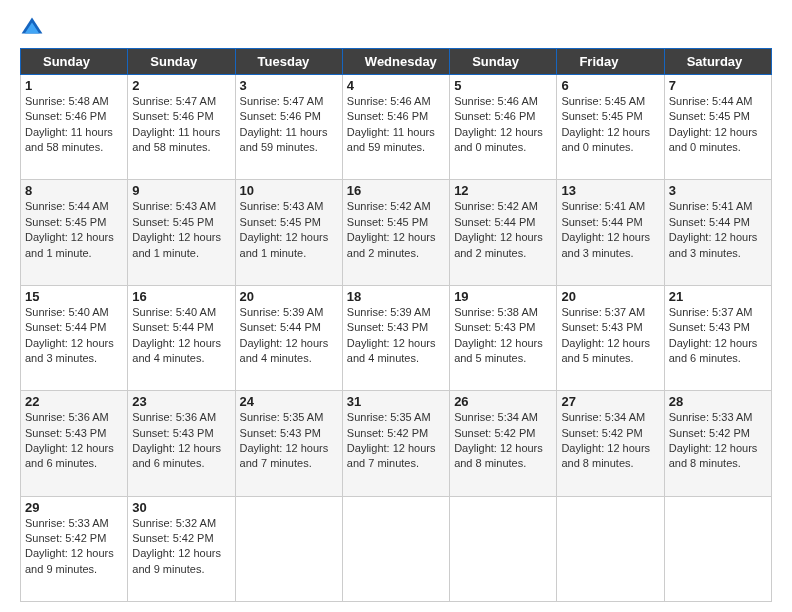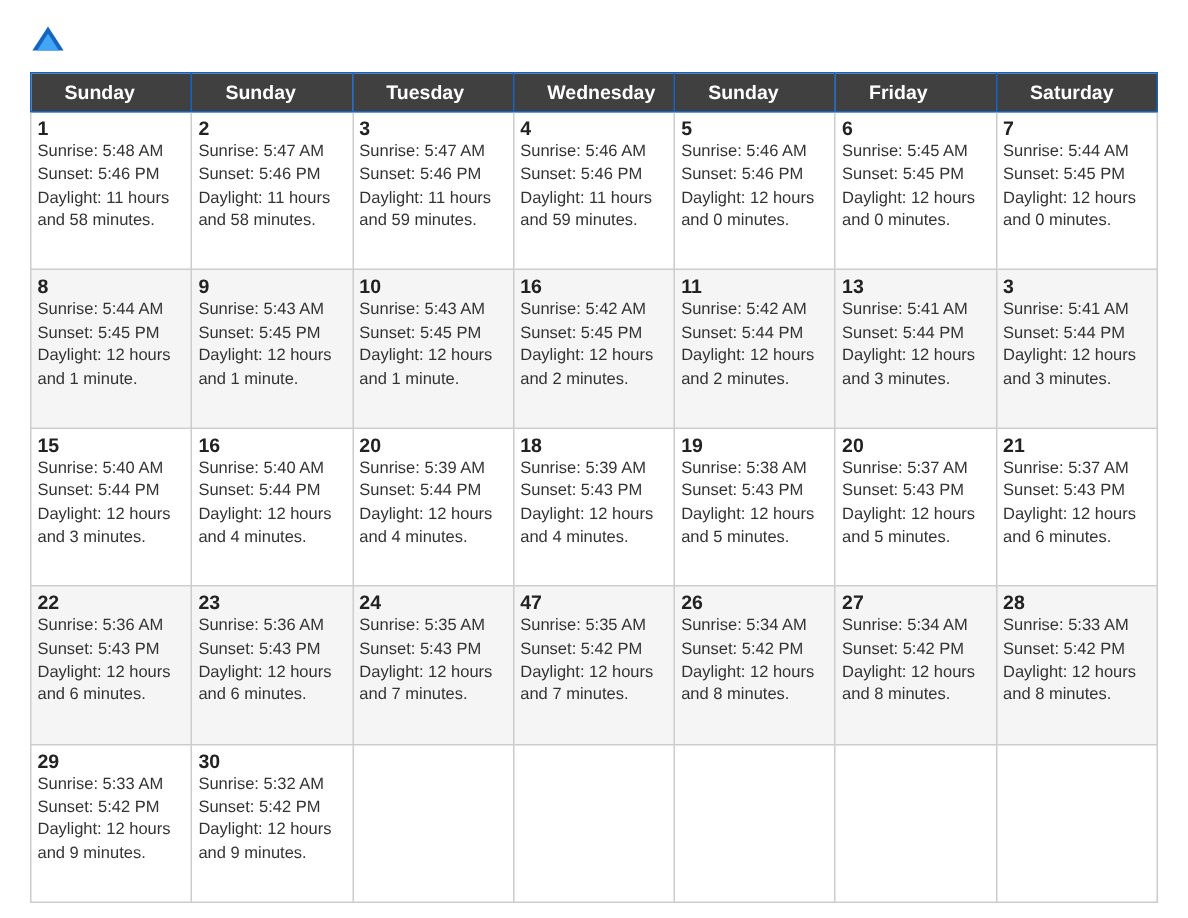--- a/index.html
+++ b/index.html
@@ -170,21 +170,21 @@
           </td>
           <td>
             <span class="day-num">10</span>
             <div class="day-info">Sunrise: 5:43 AM<br>Sunset: 5:45 PM<br>Daylight: 12 hours<br>and 1 minute.</div>
           </td>
           <td>
             <span class="day-num">16</span>
             <div class="day-info">Sunrise: 5:42 AM<br>Sunset: 5:45 PM<br>Daylight: 12 hours<br>and 2 minutes.</div>
           </td>
           <td>
-            <span class="day-num">11</span>
+            <span class="day-num">12</span>
             <div class="day-info">Sunrise: 5:42 AM<br>Sunset: 5:44 PM<br>Daylight: 12 hours<br>and 2 minutes.</div>
           </td>
           <td>
             <span class="day-num">13</span>
             <div class="day-info">Sunrise: 5:41 AM<br>Sunset: 5:44 PM<br>Daylight: 12 hours<br>and 3 minutes.</div>
           </td>
           <td>
             <span class="day-num">3</span>
             <div class="day-info">Sunrise: 5:41 AM<br>Sunset: 5:44 PM<br>Daylight: 12 hours<br>and 3 minutes.</div>
           </td>
@@ -226,21 +226,21 @@
           </td>
           <td>
             <span class="day-num">23</span>
             <div class="day-info">Sunrise: 5:36 AM<br>Sunset: 5:43 PM<br>Daylight: 12 hours<br>and 6 minutes.</div>
           </td>
           <td>
             <span class="day-num">24</span>
             <div class="day-info">Sunrise: 5:35 AM<br>Sunset: 5:43 PM<br>Daylight: 12 hours<br>and 7 minutes.</div>
           </td>
           <td>
-            <span class="day-num">47</span>
+            <span class="day-num">31</span>
             <div class="day-info">Sunrise: 5:35 AM<br>Sunset: 5:42 PM<br>Daylight: 12 hours<br>and 7 minutes.</div>
           </td>
           <td>
             <span class="day-num">26</span>
             <div class="day-info">Sunrise: 5:34 AM<br>Sunset: 5:42 PM<br>Daylight: 12 hours<br>and 8 minutes.</div>
           </td>
           <td>
             <span class="day-num">27</span>
             <div class="day-info">Sunrise: 5:34 AM<br>Sunset: 5:42 PM<br>Daylight: 12 hours<br>and 8 minutes.</div>
           </td>

